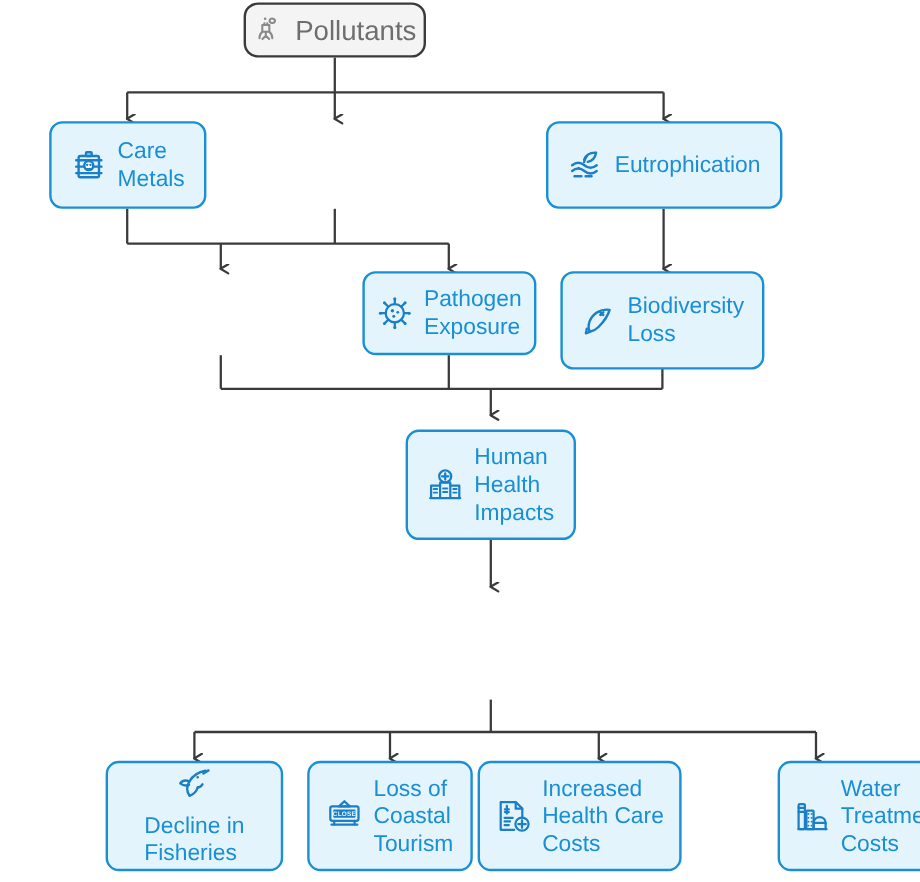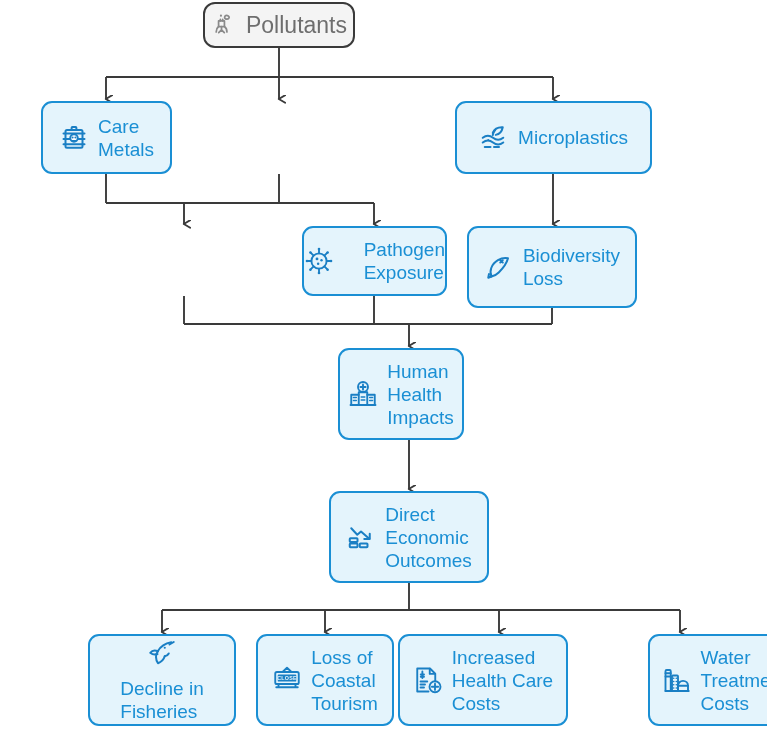--- a/index.html
+++ b/index.html
@@ -88,25 +88,25 @@
 
   <div class="node" style="left:455px;top:101px;width:197px;height:73px;">
     <svg class="ico" viewBox="0 0 24 24" fill="none" stroke="#1a7fc4" stroke-width="1.6" stroke-linecap="round" stroke-linejoin="round">
       <path d="M11.0,8.0 c1.4,-3.4 4.6,-4.8 8.0,-4.6 c-0.6,3.2 -2.6,5.5 -5.6,6.1"></path>
       <path d="M13.0,5.4 c-1.2,1.4 -1.8,2.8 -2.0,4.3"></path>
       <path d="M3.0,11.8 c2.6,-2.1 5.6,-2.1 8.2,0 c2.6,2.1 5.6,2.1 8.2,0"></path>
       <path d="M3.0,15.6 c2.6,-2.1 5.6,-2.1 8.2,0 c2.6,2.1 5.6,2.1 8.2,0"></path>
       <path d="M4.6,19.1 h4.6 M12.0,19.1 h4.0"></path>
       <circle cx="7.4" cy="13.4" r="0.7" fill="#1a7fc4" stroke="none"></circle>
     </svg>
-    <span class="nlabel">Microplastics</span>
-  </div>
-
-
-  <div class="node" style="left:302px;top:226px;width:145px;height:70px;justify-content:space-between;">
+    <span class="nlabel">Eutrophication</span>
+  </div>
+
+
+  <div class="node" style="left:302px;top:226px;width:145px;height:70px;">
     <svg class="ico" viewBox="0 0 24 24" fill="none" stroke="#1a7fc4" stroke-width="1.5" stroke-linecap="round" stroke-linejoin="round">
       <circle cx="12" cy="12" r="6.1"></circle>
       <g stroke-width="1.5">
         <path d="M12,5.9 V2.6 M12,18.1 v3.3 M5.9,12 H2.6 M18.1,12 h3.3"></path>
         <path d="M7.7,7.7 L5.3,5.3 M16.3,7.7 l2.4,-2.4 M7.7,16.3 l-2.4,2.4 M16.3,16.3 l2.4,2.4"></path>
       </g>
       <g fill="#1a7fc4" stroke="none">
         <circle cx="12" cy="2.4" r="1.05"></circle>
           <circle cx="12" cy="21.6" r="1.05"></circle>
         <circle cx="2.4" cy="12" r="1.05"></circle>
@@ -127,49 +127,37 @@
   <div class="node" style="left:467px;top:226px;width:170px;height:82px;">
     <svg class="ico" viewBox="0 0 24 24" fill="none" stroke="#1a7fc4" stroke-width="1.6" stroke-linecap="round" stroke-linejoin="round">
       <path d="M19.2,5.0 c-5.6,-1.0 -11.4,2.4 -13.4,7.8 c-0.8,2.2 -0.8,4.6 0.2,6.8 c2.2,-0.4 4.2,-1.6 5.8,-3.2 c4.0,-4.0 6.4,-7.4 7.4,-11.4 z"></path>
       <path d="M6.0,19.6 l-2.6,1.0 l0.6,-3.0"></path>
       <path d="M13.0,6.6 l2.0,1.8 M15.0,6.6 l-2.0,1.8"></path>
     </svg>
     <span class="nlabel">Biodiversity
 Loss</span>
   </div>
 
-  <div class="node" style="left:338px;top:348px;width:126px;height:92px;align-items:center;">
+  <div class="node" style="left:338px;top:358px;width:142px;height:92px;align-items:center;">
     <svg class="ico" viewBox="0 0 24 24" fill="none" stroke="#1a7fc4" stroke-width="1.5" stroke-linecap="round" stroke-linejoin="round">
       <circle cx="12" cy="6.4" r="4.0"></circle>
       <path d="M12,4.3 v4.2 M9.9,6.4 h4.2"></path>
       <path d="M2.6,20.6 V12.6 h6.0 M15.4,12.6 h6.0 v8.0"></path>
       <path d="M8.6,20.6 V10.6 h6.8 v10.0"></path>
       <path d="M2.0,20.8 h20.0"></path>
       <g stroke-width="1.3">
         <path d="M4.4,14.8 h2.2 M4.4,17.2 h2.2 M17.4,14.8 h2.2 M17.4,17.2 h2.2"></path>
         <path d="M10.6,14.4 h2.8 M10.6,16.8 h2.8"></path>
       </g>
     </svg>
     <span class="nlabel">Human
 Health
 Impacts</span>
   </div>
 
-  <div class="node" style="left:329px;top:491px;width:160px;height:92px;">
-    <svg class="ico" viewBox="0 0 24 24" fill="none" stroke="#1a7fc4" stroke-width="1.6" stroke-linecap="round" stroke-linejoin="round">
-      <path d="M4.2,5.0 L9.0,10.2 L12.0,7.6 L18.6,13.4"></path>
-      <path d="M14.6,13.6 h4.4 V9.4"></path>
-      <rect x="3.0" y="13.0" width="6.2" height="2.9" rx="0.6"></rect>
-      <rect x="3.0" y="17.2" width="6.2" height="2.9" rx="0.6"></rect>
-      <rect x="11.0" y="17.2" width="6.2" height="2.9" rx="0.6"></rect>
-    </svg>
-    <span class="nlabel">Direct
-Economic
-Outcomes</span>
-  </div>
 
   <div class="node" style="left:88px;top:634px;width:148px;height:92px;flex-direction:column;">
     <svg class="ico" viewBox="0 0 24 24" fill="none" stroke="#1a7fc4" stroke-width="1.6" stroke-linecap="round" stroke-linejoin="round">
       <path d="M19.4,3.4 c-4.6,0.8 -8.6,3.4 -10.8,7.2 c-1.8,3.0 -1.8,6.6 0.2,9.6 c2.6,-1.0 4.6,-3.0 5.4,-5.6"></path>
       <path d="M8.8,10.6 C6.4,9.6 4.0,10.0 2.6,11.8 c1.6,1.4 3.8,1.8 5.8,1.0"></path>
       <path d="M14.2,14.6 c1.4,-0.2 2.6,-1.0 3.2,-2.2"></path>
       <path d="M18.0,5.2 l3.4,-2.0"></path>
       <circle cx="14.2" cy="7.8" r="0.85" fill="#1a7fc4" stroke="none"></circle>
     </svg>
     <span class="nlabel">Decline in

